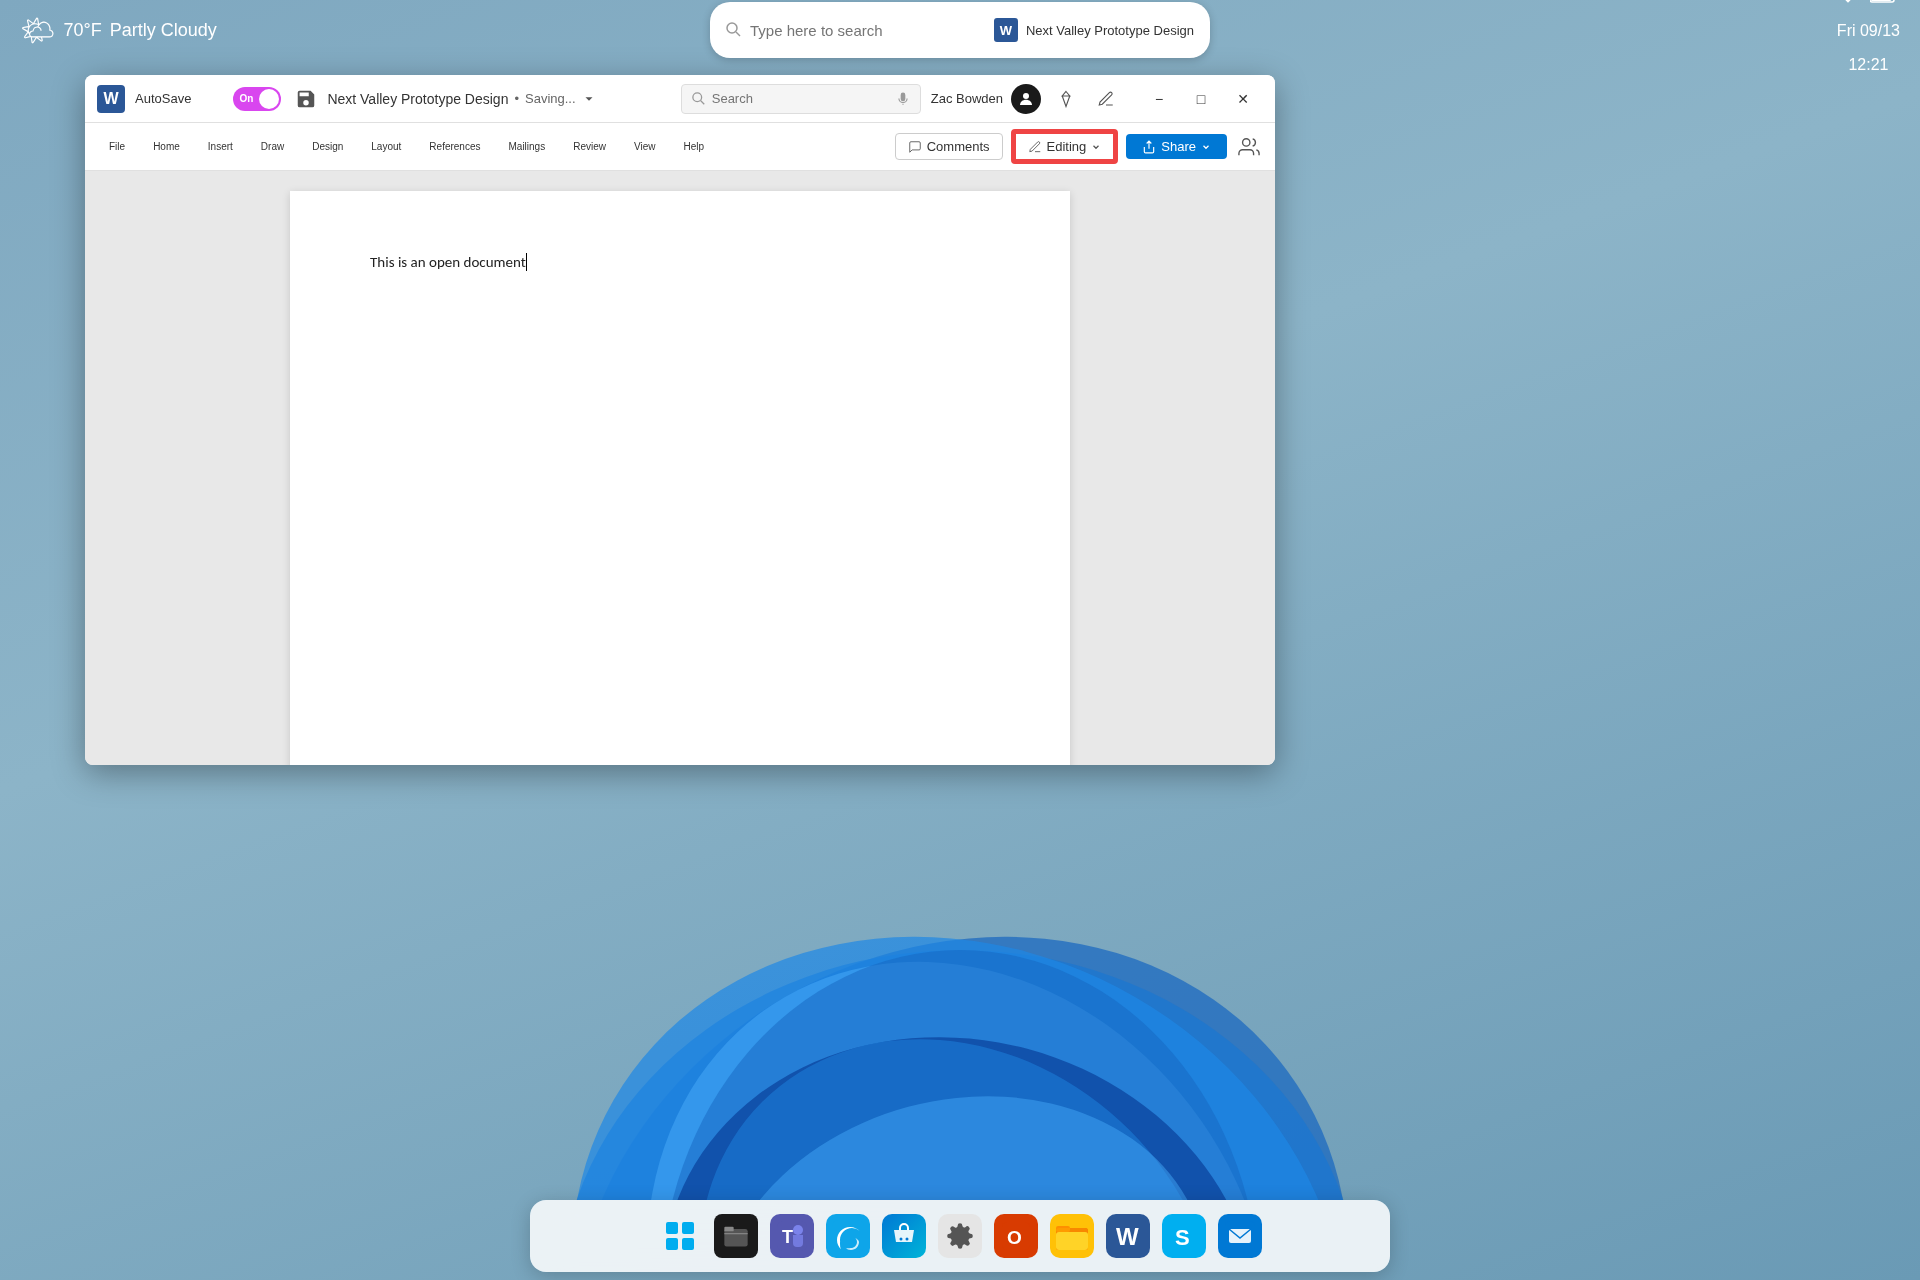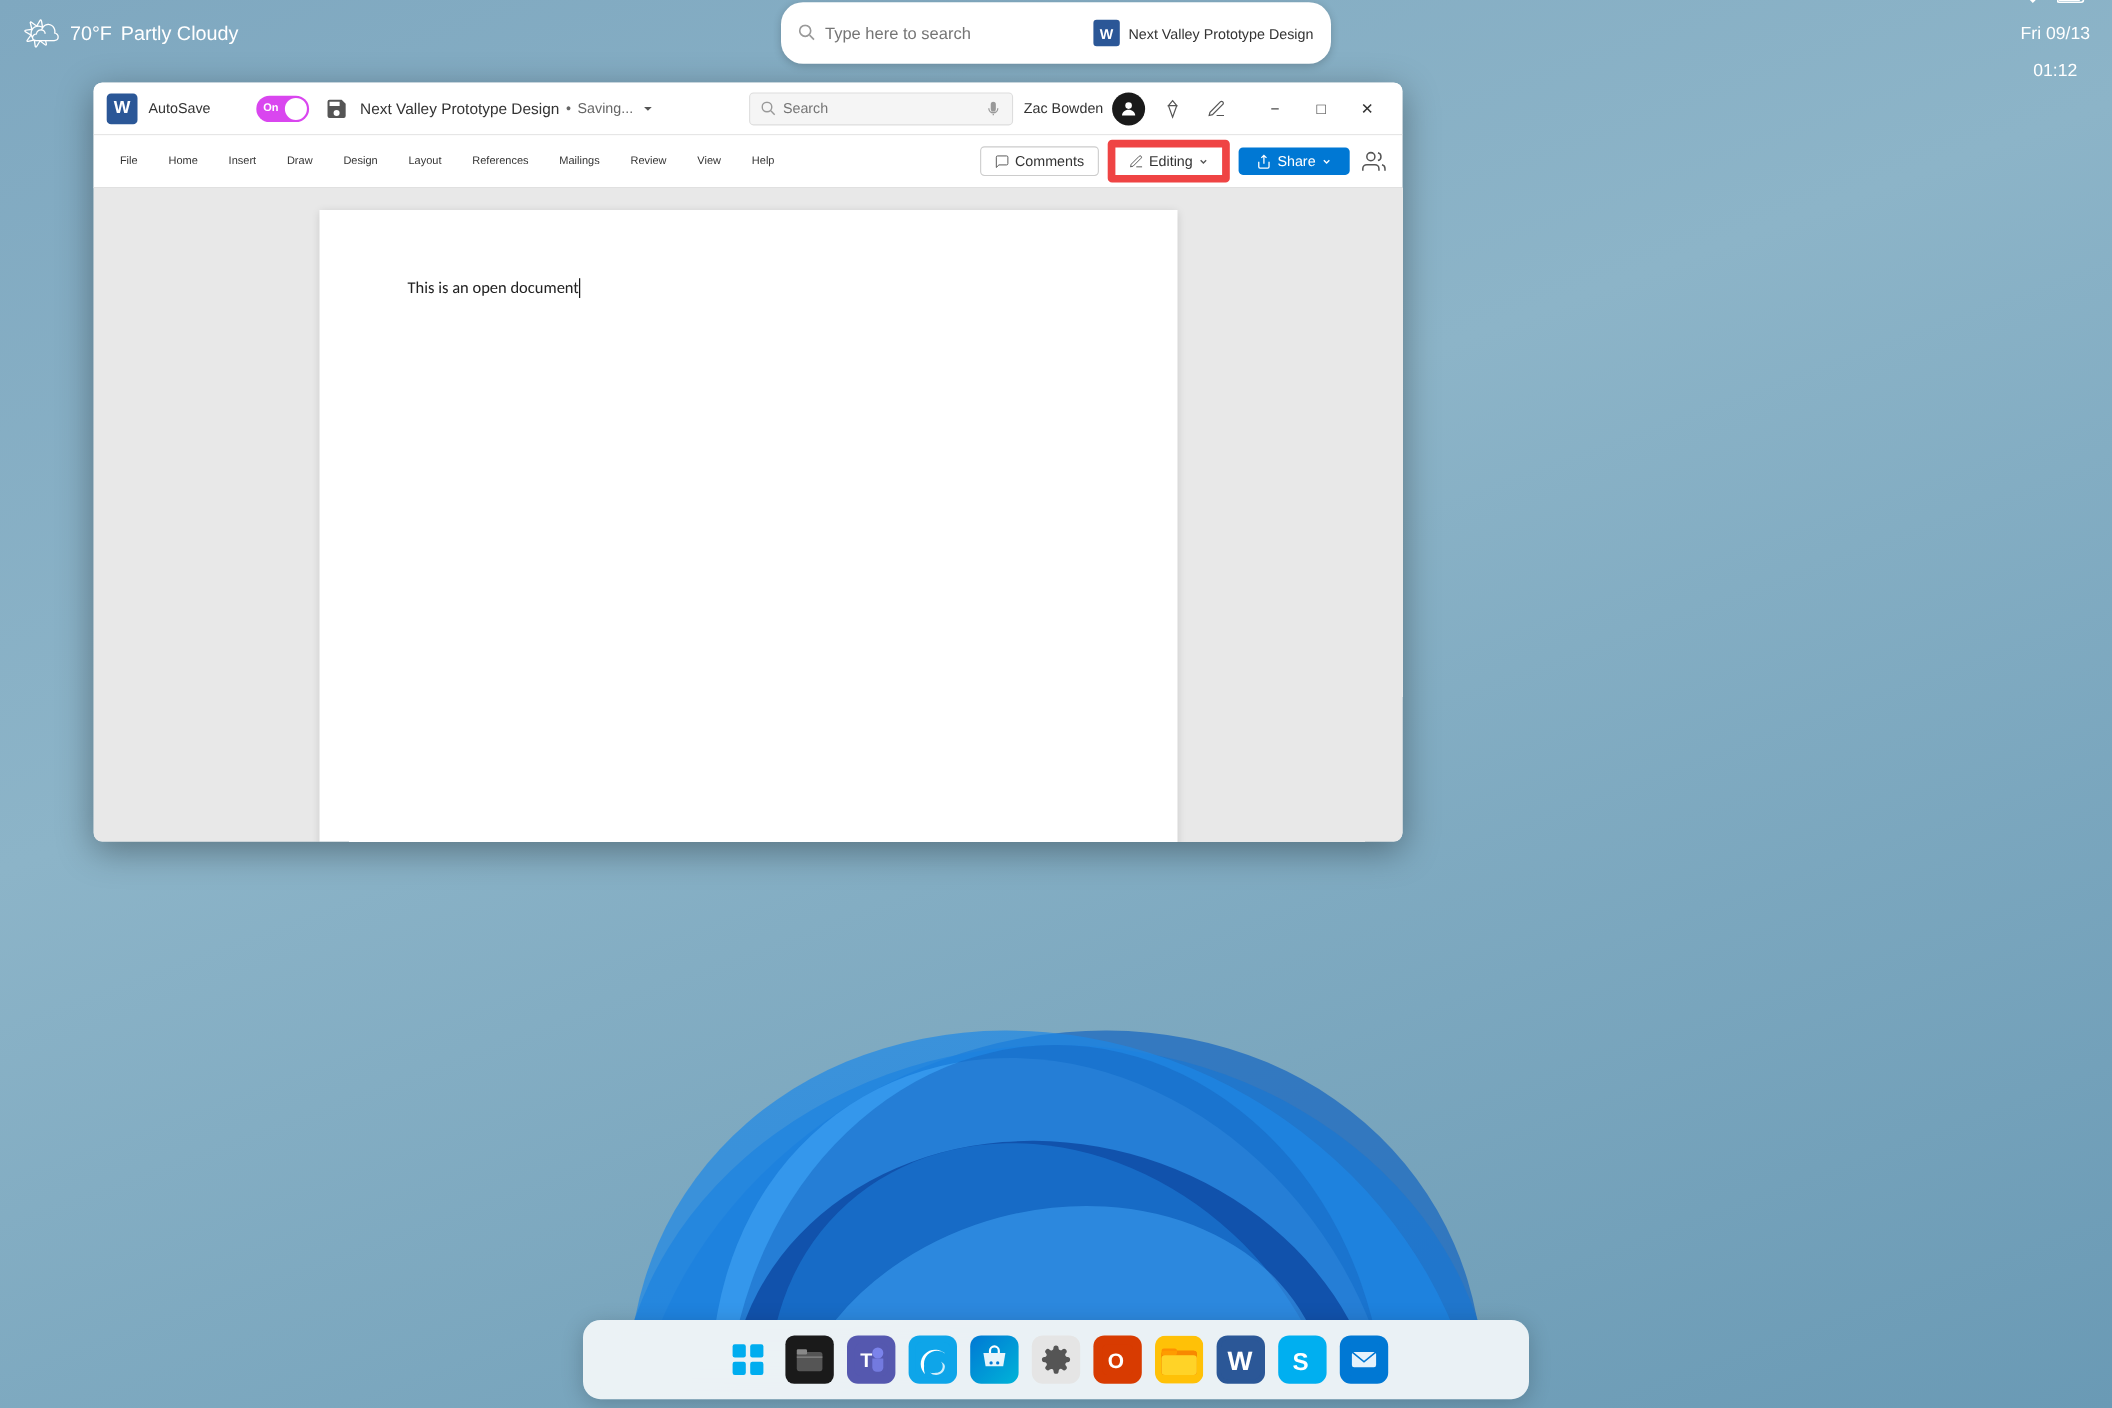--- a/index.html
+++ b/index.html
@@ -267,21 +267,21 @@
       font-size: 13px;
       cursor: pointer;
       color: #333;
       background: white;
     }
     .editing-btn {
       display: flex;
       align-items: center;
       gap: 5px;
       padding: 5px 12px;
-      border: 7px solid #ef4444;
+      border: 5px solid #ef4444;
       border-radius: 4px;
       font-size: 13px;
       cursor: pointer;
       color: #333;
       background: white;
     }
     .share-btn {
       display: flex;
       align-items: center;
       gap: 5px;
@@ -427,21 +427,21 @@
       <svg width="20" height="20" viewBox="0 0 24 24" fill="white">
         <path d="M1 9l2 2c5.523-5.523 14.477-5.523 20 0l2-2C19.477 3.477 4.523 3.477 1 9zm4 4l2 2c3.314-3.314 8.686-3.314 12 0l2-2c-4.418-4.418-11.582-4.418-16 0zm4 4l3 3 3-3c-1.657-1.657-4.343-1.657-6 0z"></path>
       </svg>
       <svg width="28" height="16" viewBox="0 0 28 16" fill="white">
         <rect x="0" y="2" width="24" height="12" rx="2" stroke="white" stroke-width="1.5" fill="none"></rect>
         <rect x="1" y="3" width="20" height="10" rx="1" fill="white"></rect>
         <rect x="24" y="5" width="3" height="6" rx="1" fill="white"></rect>
       </svg>
     </div>
     <span>Fri 09/13</span>
-    <span>01:12</span>
+    <span>12:21</span>
   </div>
 </div>
 
 <div class="wallpaper-bg">
   <svg width="1920" height="400" viewBox="0 0 1920 400" xmlns="http://www.w3.org/2000/svg">
     <defs>
       <radialGradient id="flowerGrad" cx="50%" cy="100%" r="80%">
         <stop offset="0%" stop-color="#1565c0"></stop>
         <stop offset="50%" stop-color="#1e88e5"></stop>
         <stop offset="100%" stop-color="#42a5f5" stop-opacity="0.6"></stop>

